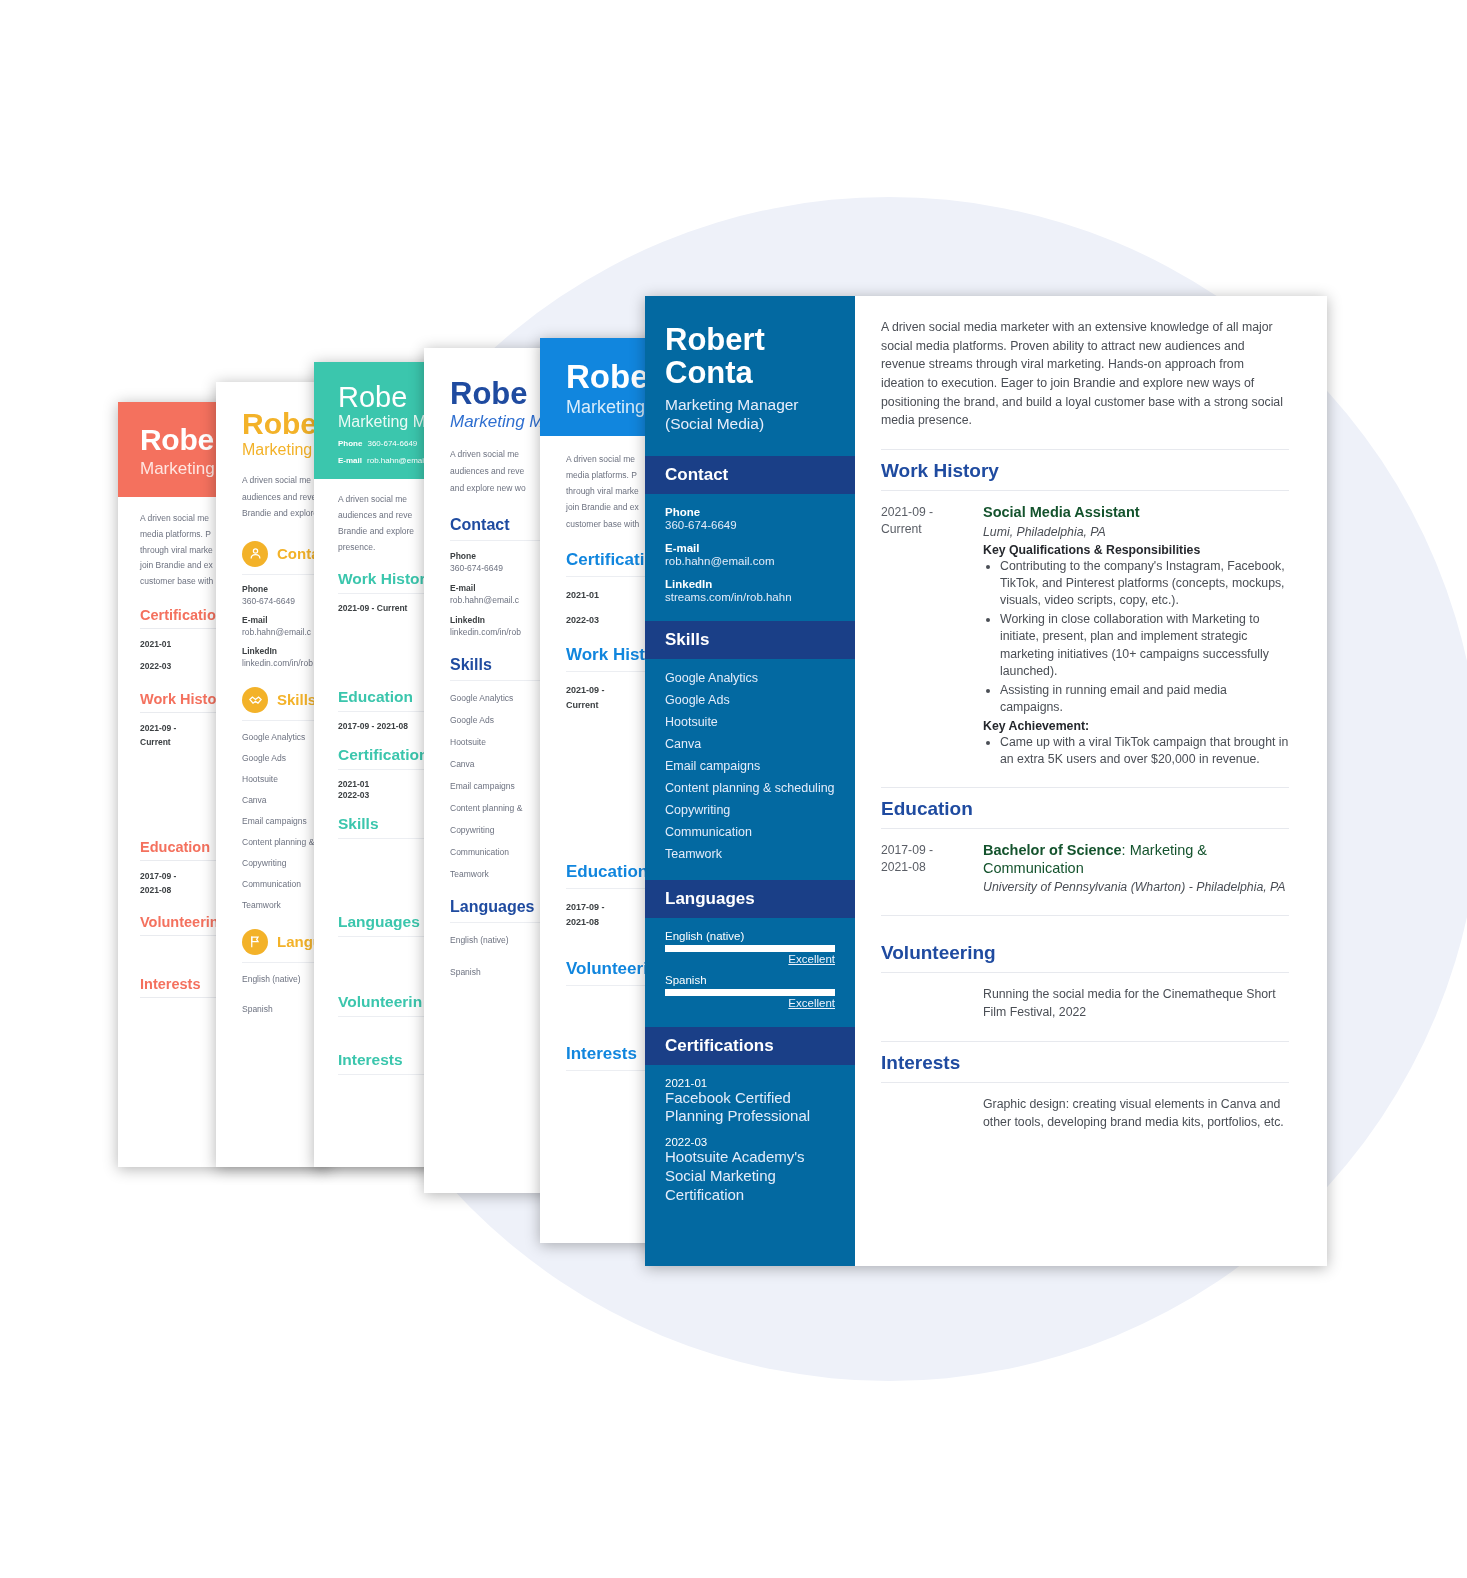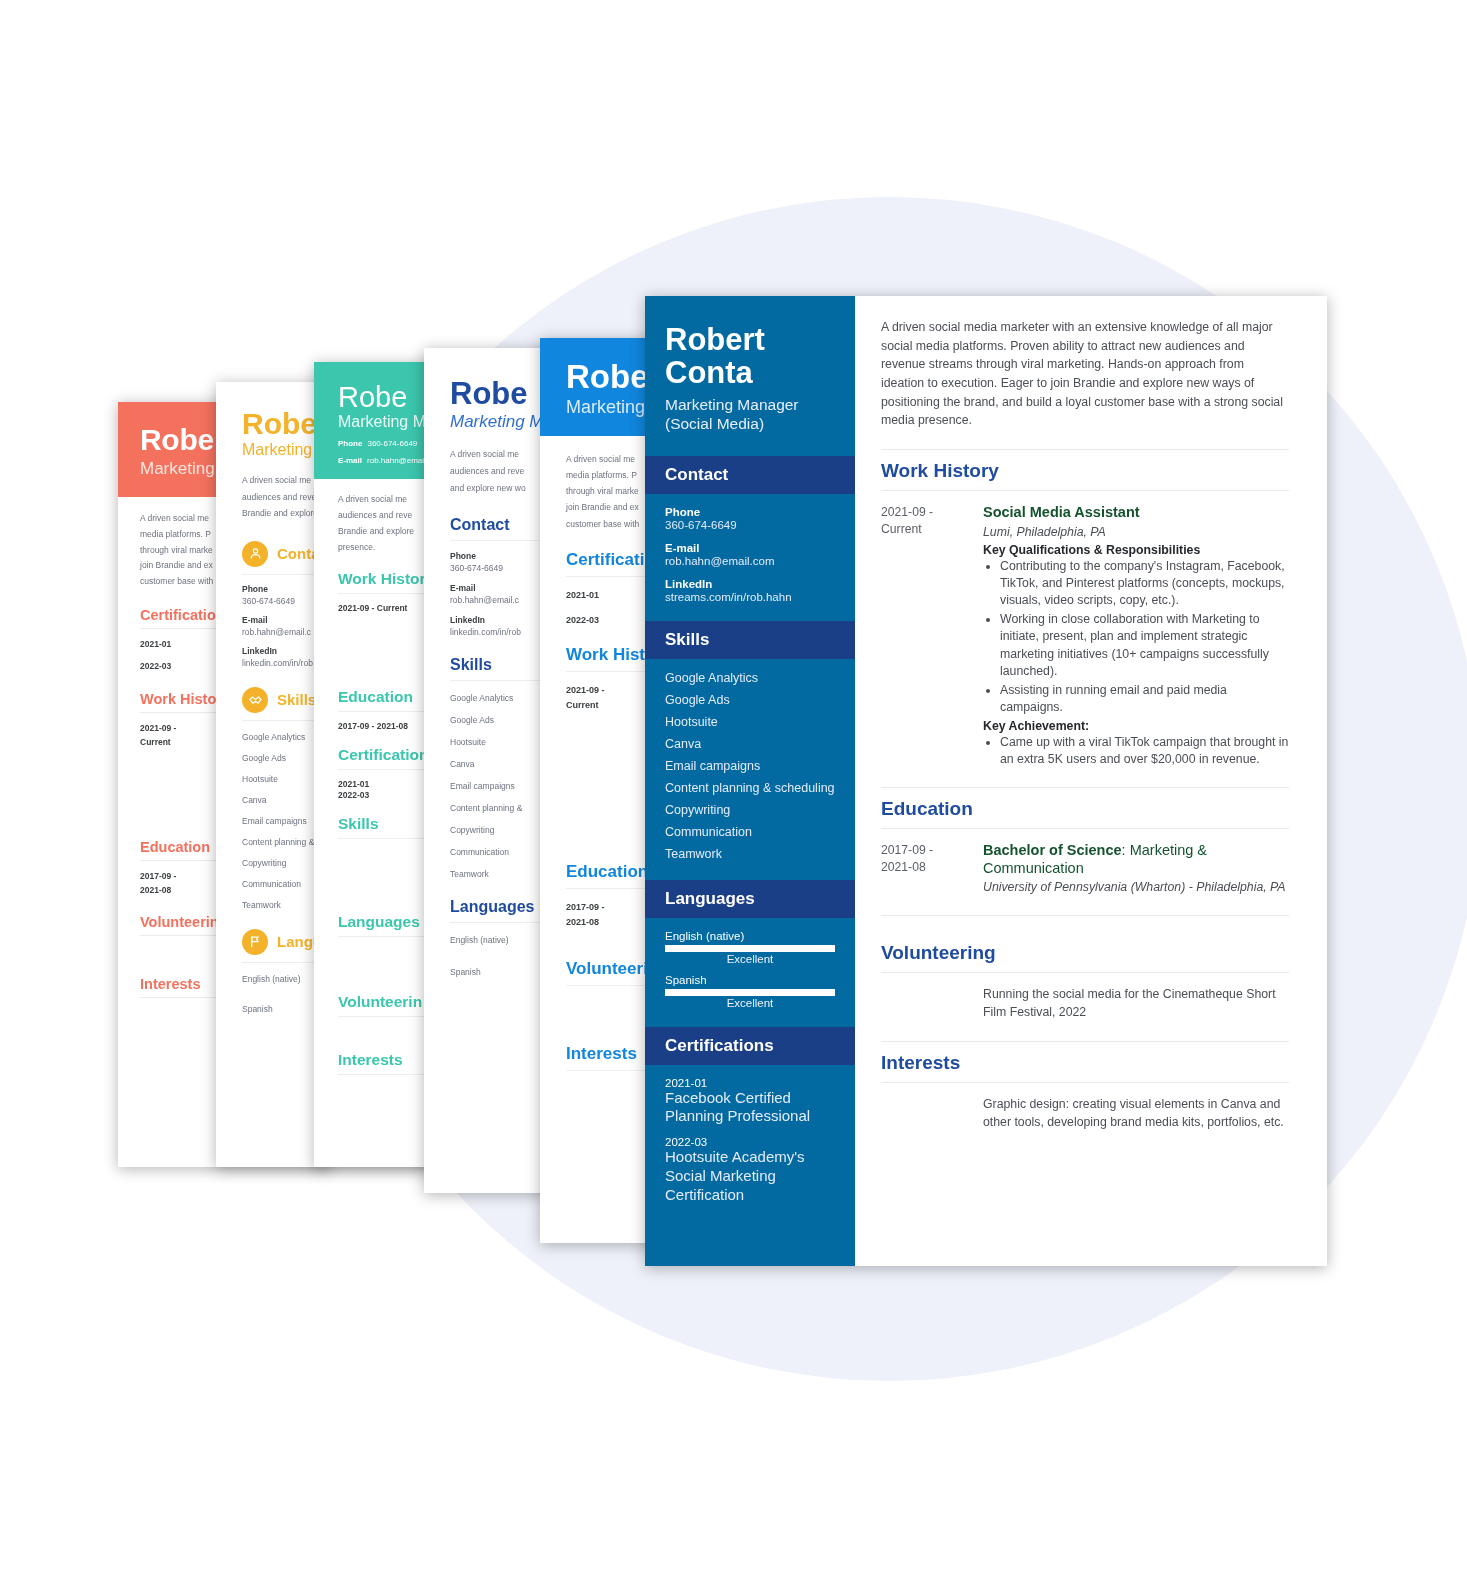--- a/index.html
+++ b/index.html
@@ -87,21 +87,21 @@
   .side .shead{background:#1a3f87;padding:9px 20px;font-size:17px;font-weight:bold;}
   .side .sbody{padding:12px 20px 18px 20px;}
   .side .lbl{font-size:11.5px;font-weight:bold;margin-top:11px;}
   .side .lbl:first-child{margin-top:0;}
   .side .val{font-size:11.5px;color:#e4ecfa;margin-top:1px;}
   .side .skill{font-size:12.5px;color:#e4ecfa;margin-top:7px;line-height:1.2;}
   .side .skill:first-child{margin-top:0;}
   .side .lang{font-size:11.5px;margin-top:9px;}
   .side .lang:first-child{margin-top:0;}
   .side .bar{height:7px;background:#fff;margin-top:3px;}
-  .side .lvl{font-size:11.5px;text-align:center;margin-top:1px;color:#eef3fd;}
+  .side .lvl{font-size:11.5px;text-align:right;margin-top:1px;color:#eef3fd;text-decoration:underline;}
   .side .cdate{font-size:11.5px;margin-top:10px;}
   .side .cname{font-size:15px;color:#e4ecfa;line-height:1.25;}
 
   .body6{flex:1 1 auto;background:#fff;padding:22px 38px 0 26px;}
   .body6 .summary{font-size:12.3px;line-height:1.52;color:#4a4e55;}
   .body6 .sec{color:#1f4ba0;font-size:19px;font-weight:bold;margin-top:17px;}
   .body6 .rule{height:1px;background:#e7e9ee;margin-top:8px;}
   .body6 .rule.top{margin-top:19px;}
   .body6 .entry{display:flex;gap:16px;margin-top:13px;}
   .body6 .when{width:86px;flex:0 0 auto;font-size:12.2px;color:#5a5e66;line-height:1.35;}

